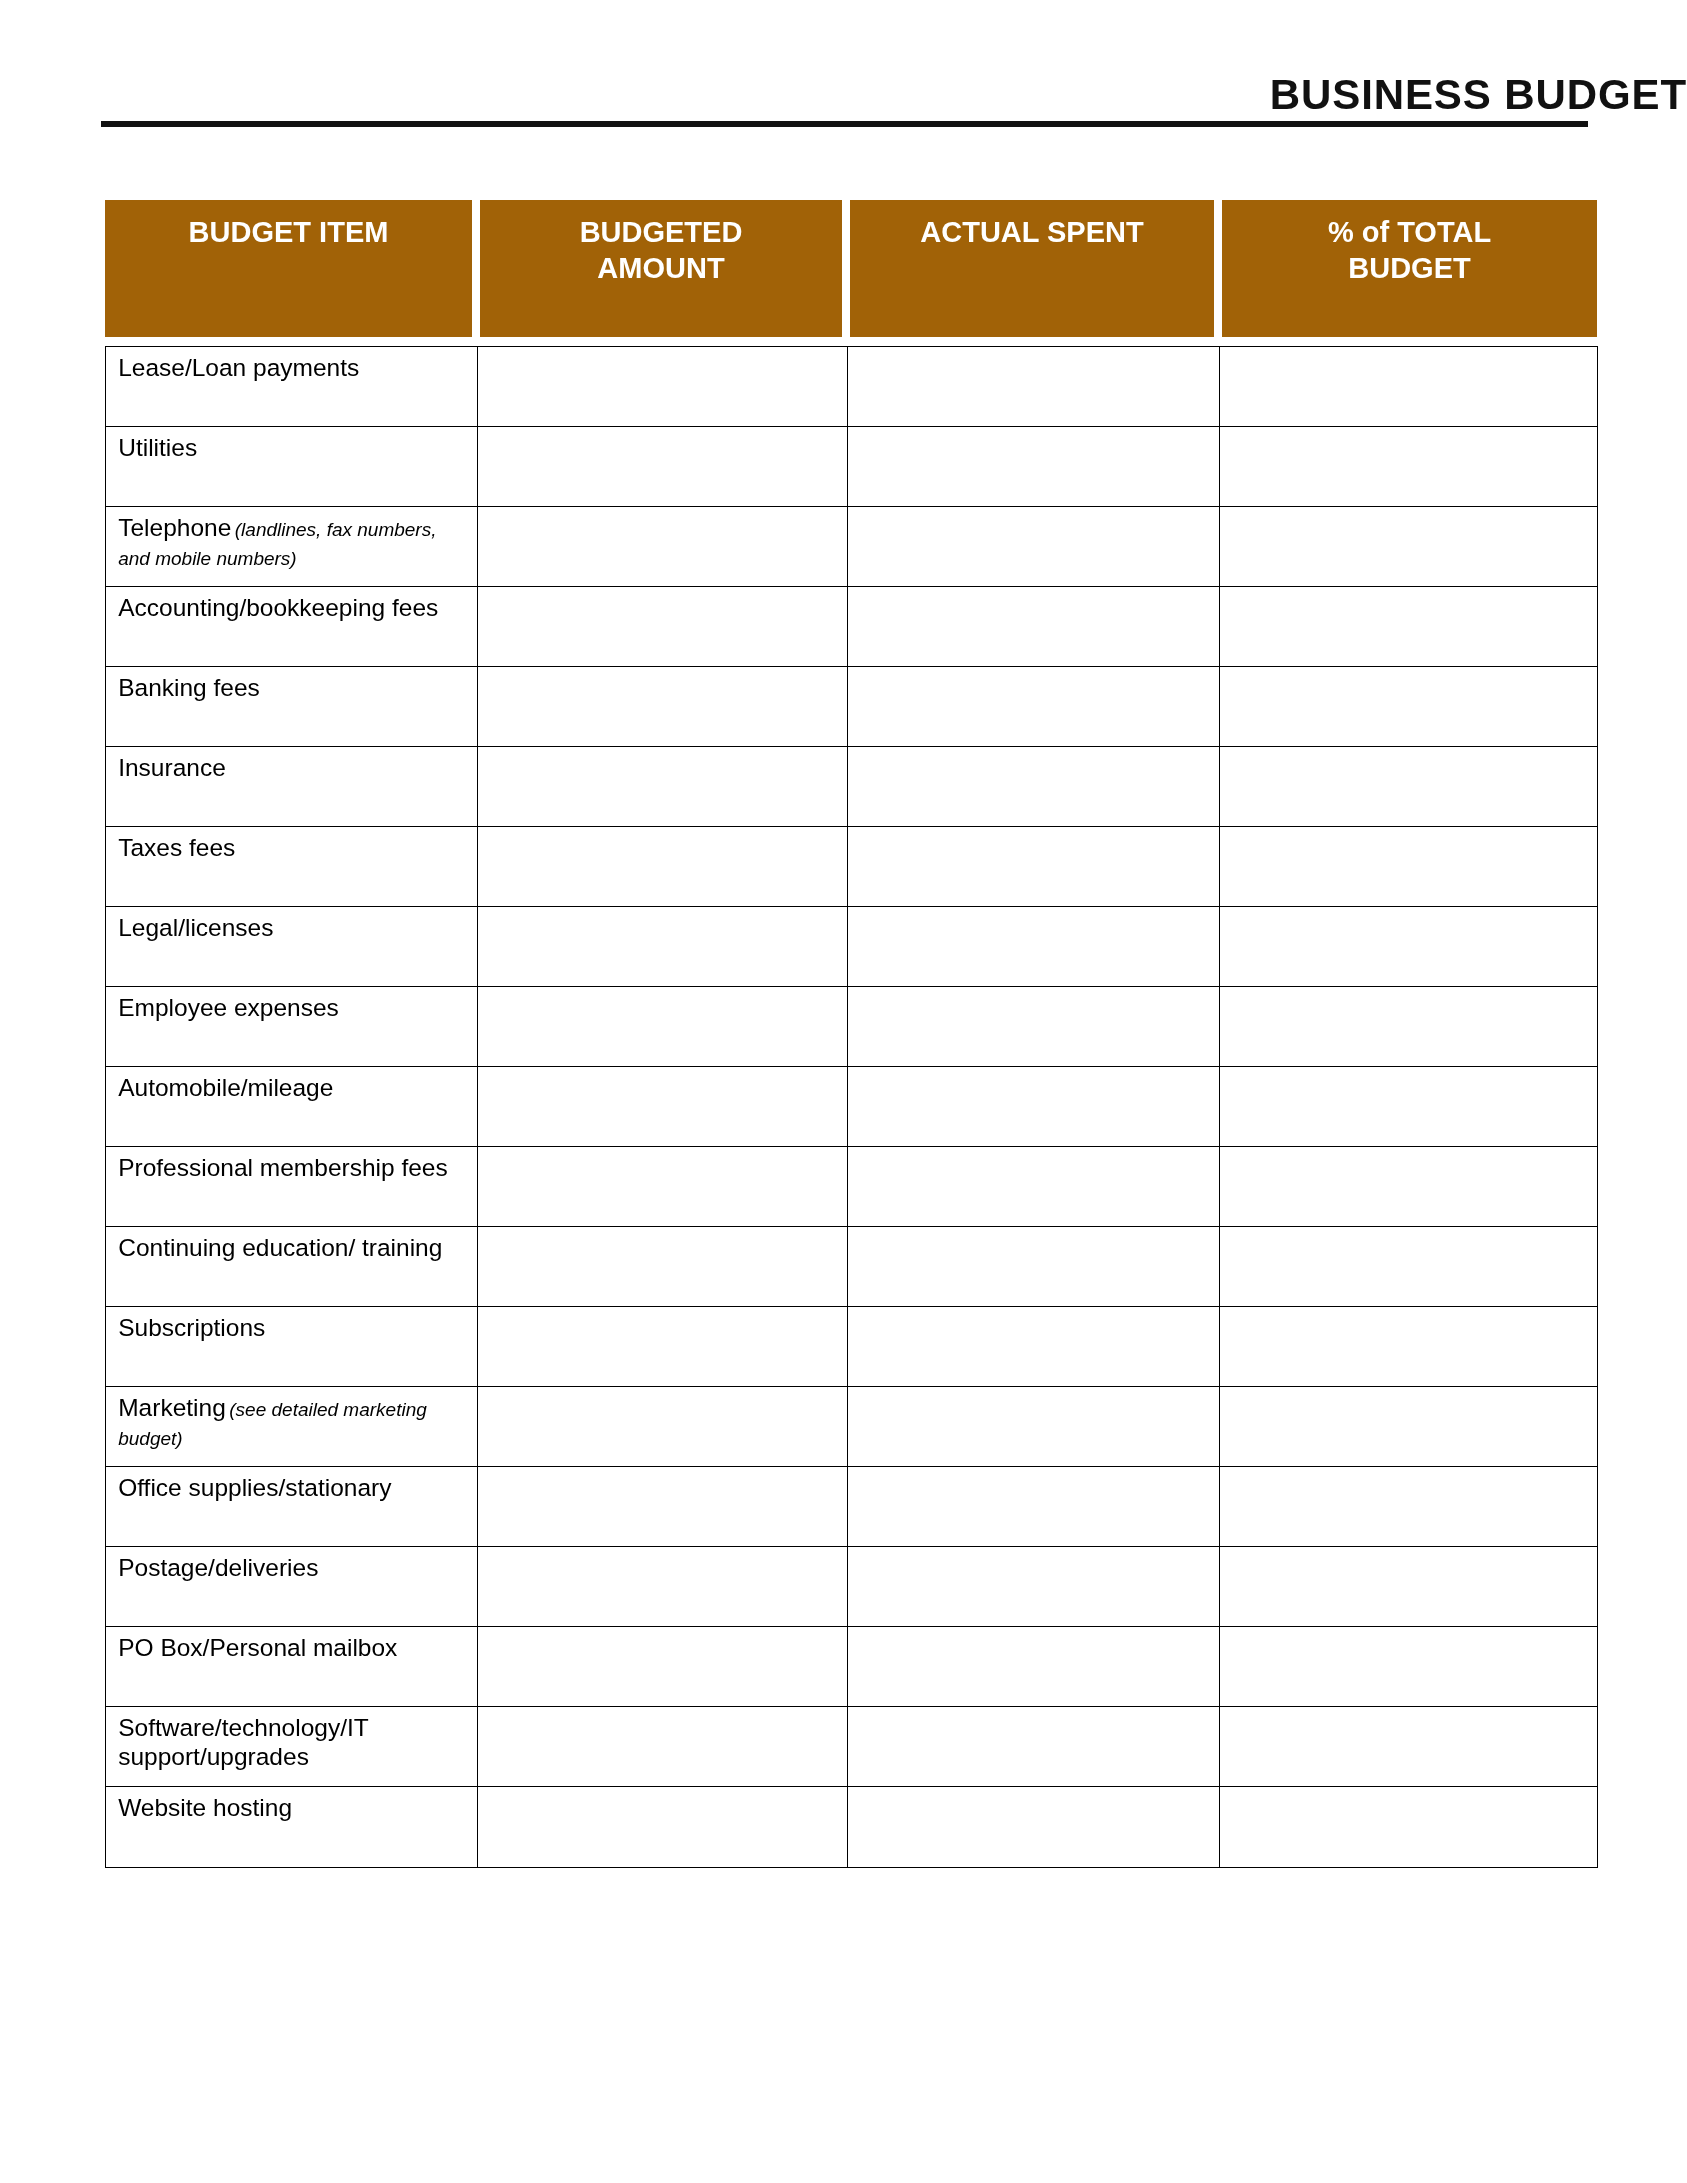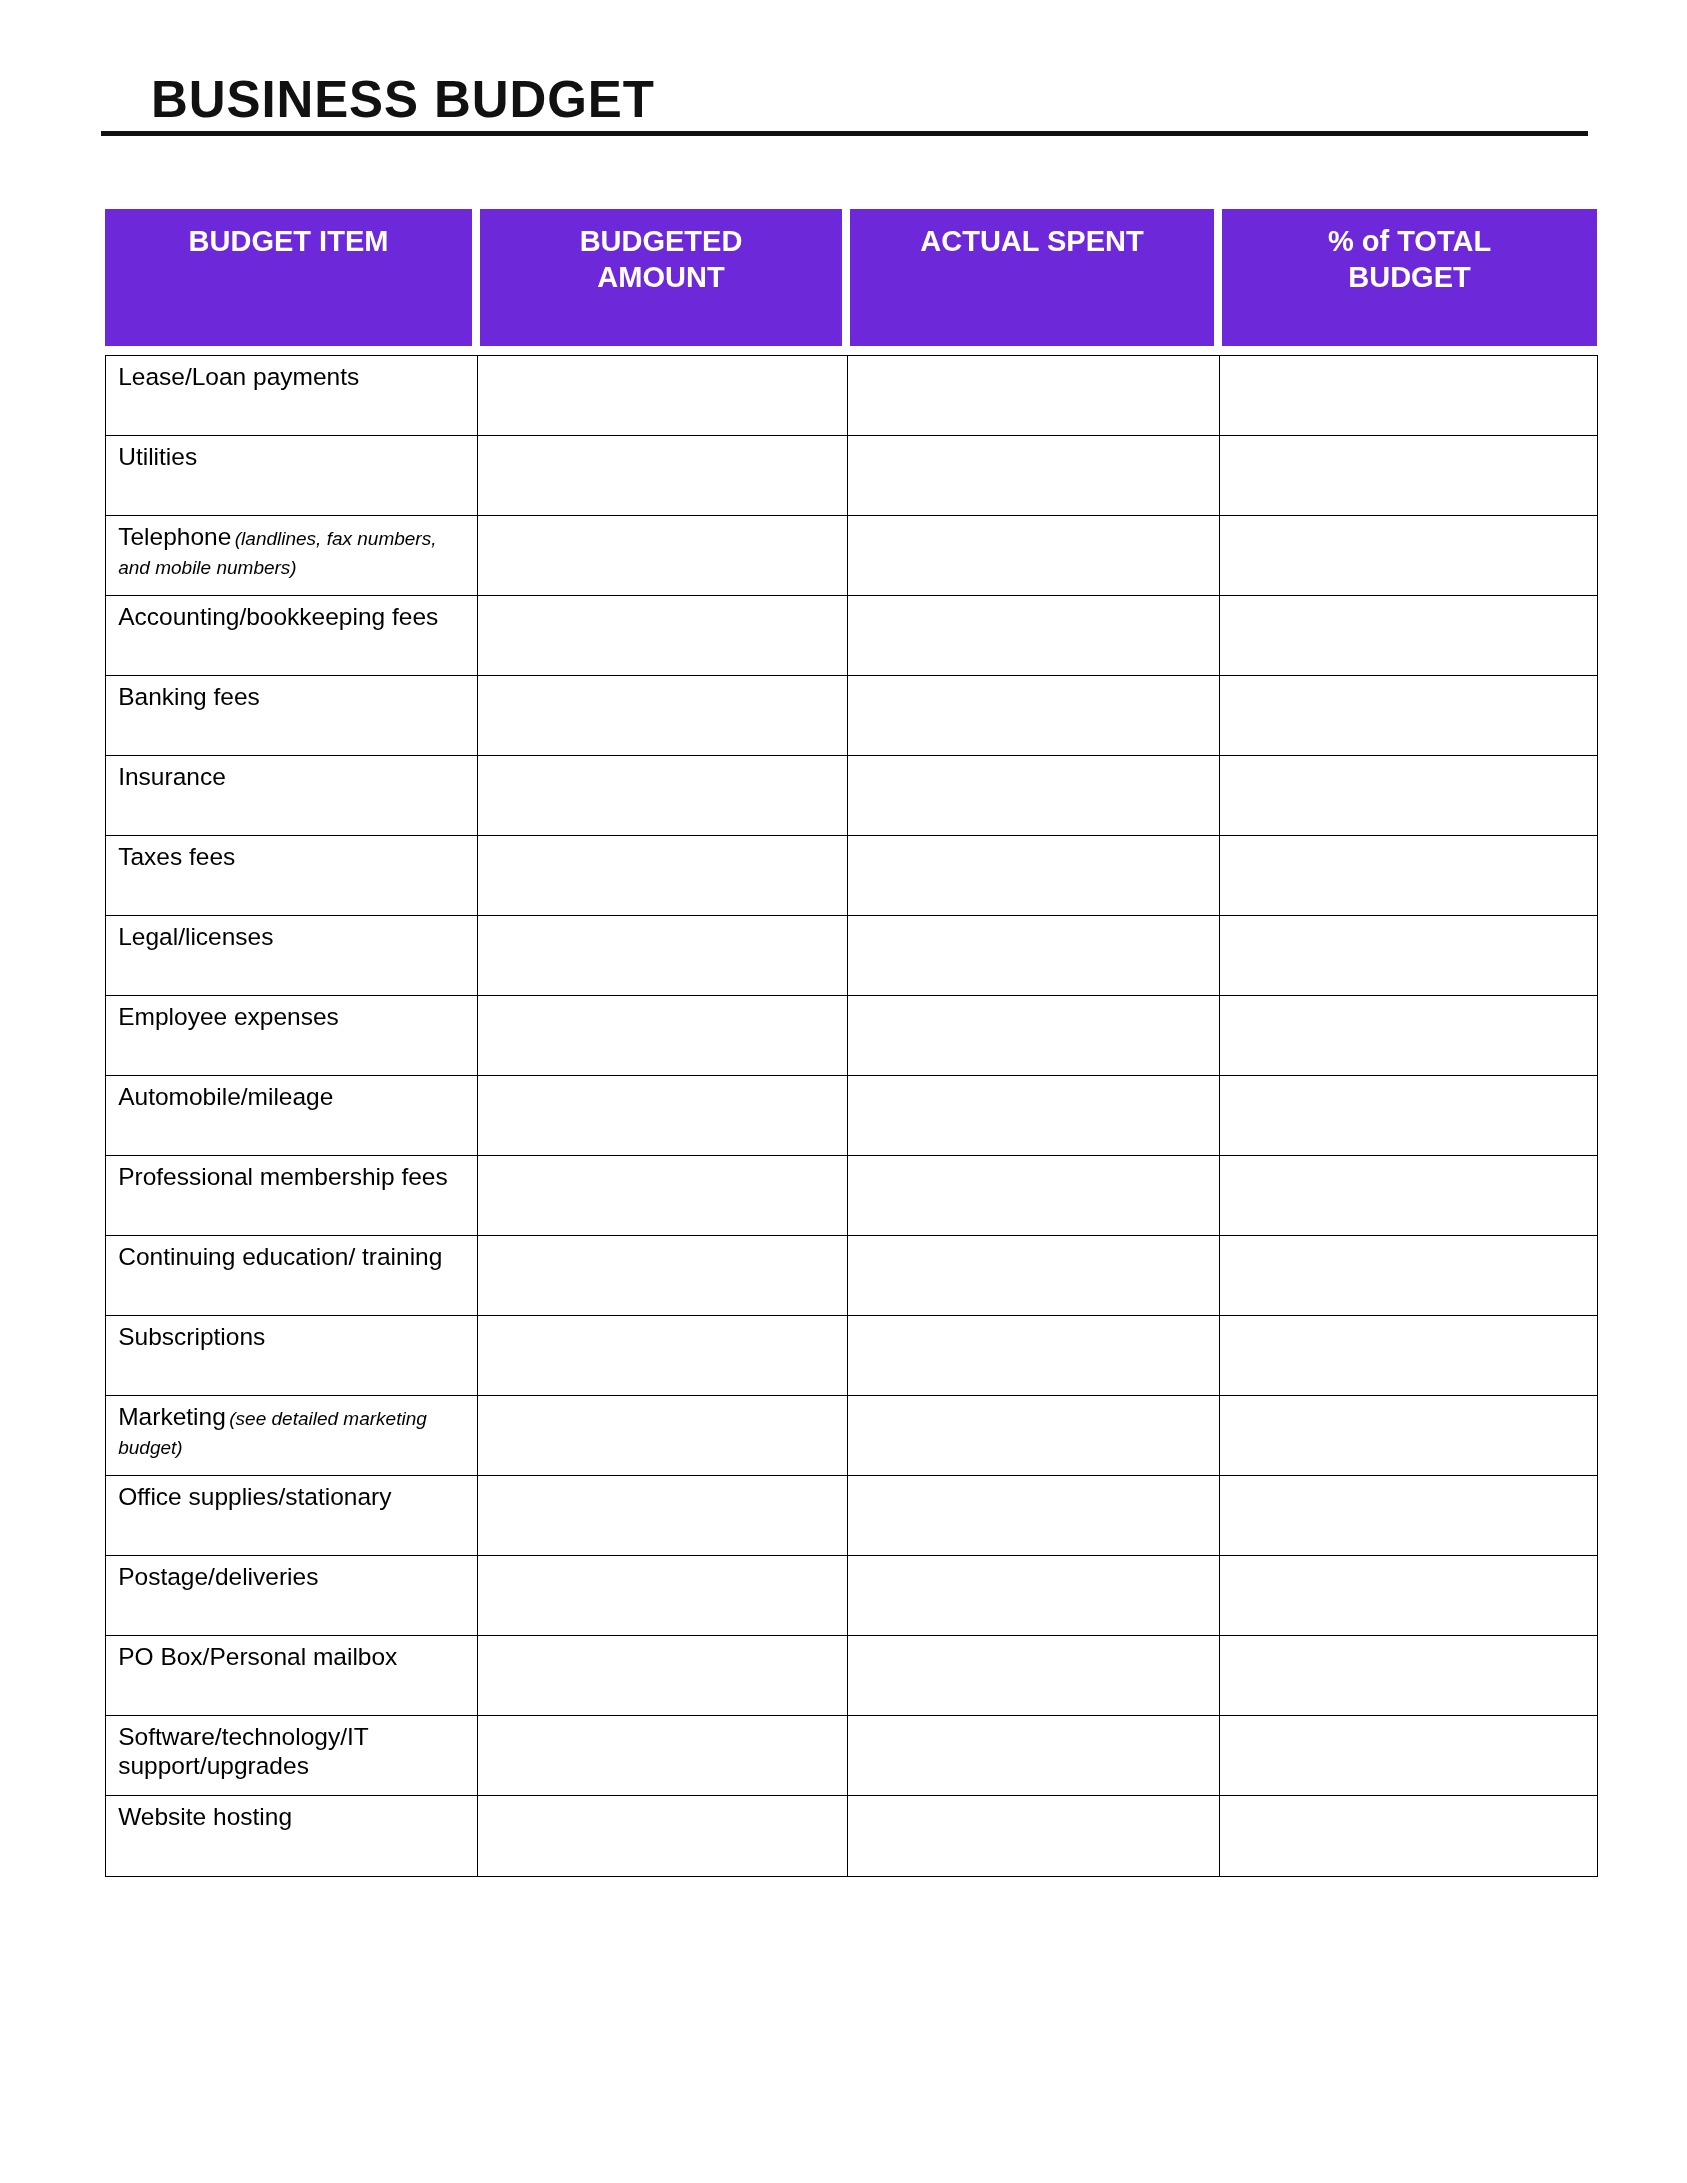--- a/index.html
+++ b/index.html
@@ -16,46 +16,47 @@
     overflow: hidden;
   }
   .content {
     padding: 0 0 0 105px;
   }
   
   .title-wrap {
     padding-top: 73px;
   }
   .page-title {
-    margin: 0 0 0 46px;
-    font-size: 51px;
+    margin: 0 0 0 25px;
+    font-size: 42px;
     line-height: 1.05;
     font-weight: bold;
     letter-spacing: 0.9px;
     color: #111111;
+    text-align: right;
   }
   .title-rule {
     margin-top: 4.4px;
     margin-left: -4.4px;
     width: 1487px;
     height: 5.2px;
     background: #111111;
   }
   
   .budget-table {
     margin-top: 73px;
     width: 1493px;
   }
   .thead {
     display: grid;
     grid-template-columns: 371px 370px 372px 379px;
     height: 137px;
   }
   .th {
-    background: #6d28d9;
+    background: #a16207;
     color: #ffffff;
     font-weight: bold;
     font-size: 29px;
     line-height: 1.25;
     text-align: center;
     padding-top: 14px;
     box-sizing: border-box;
     white-space: pre-line;
     border-left: 4.4px solid #ffffff;
     border-right: 4.4px solid #ffffff;

